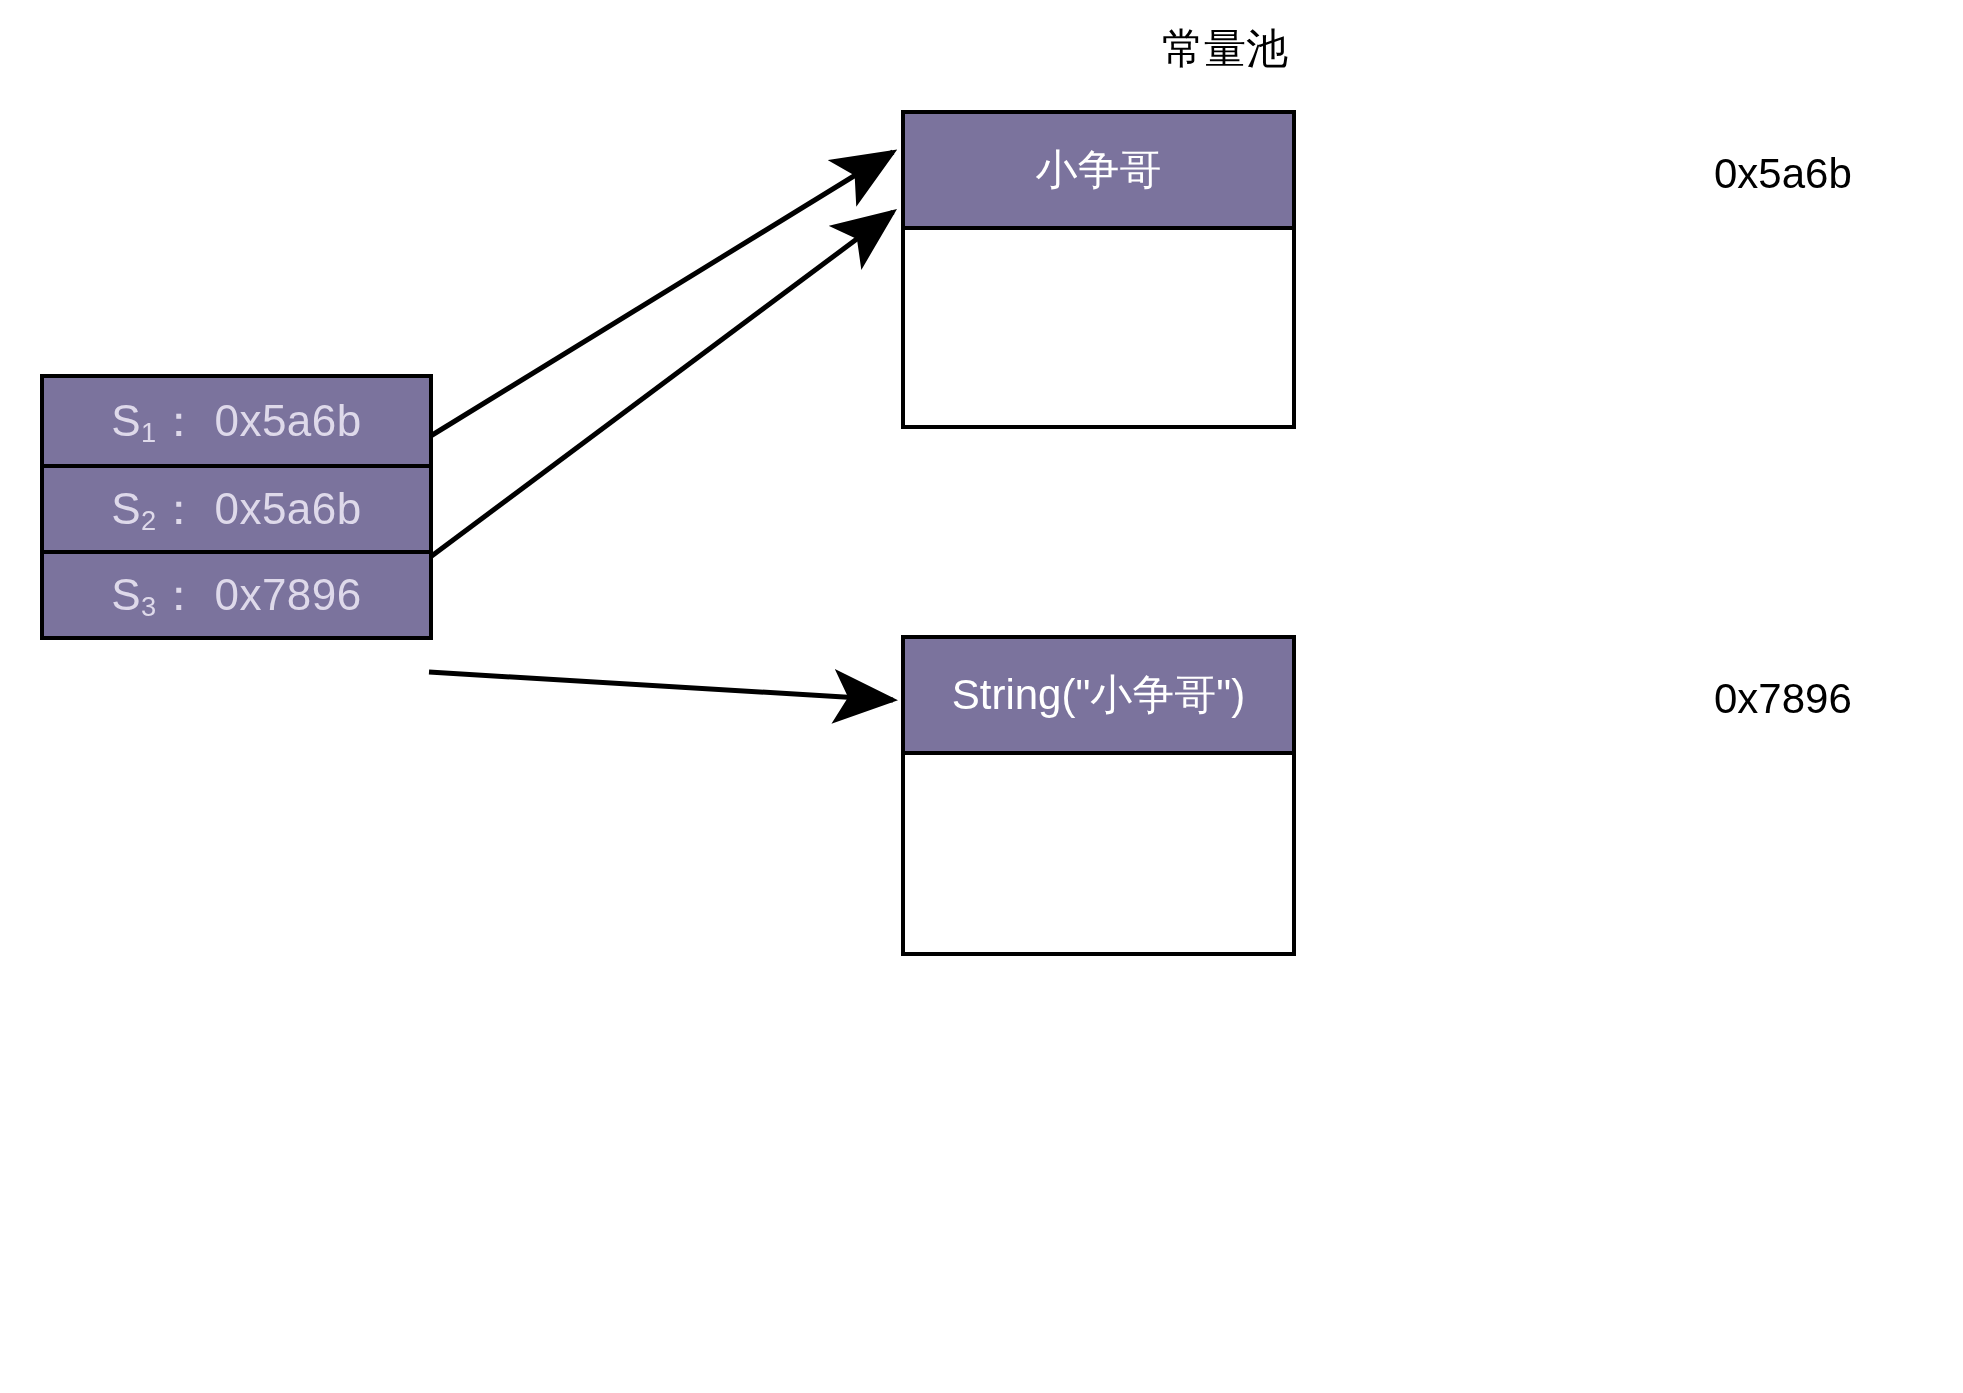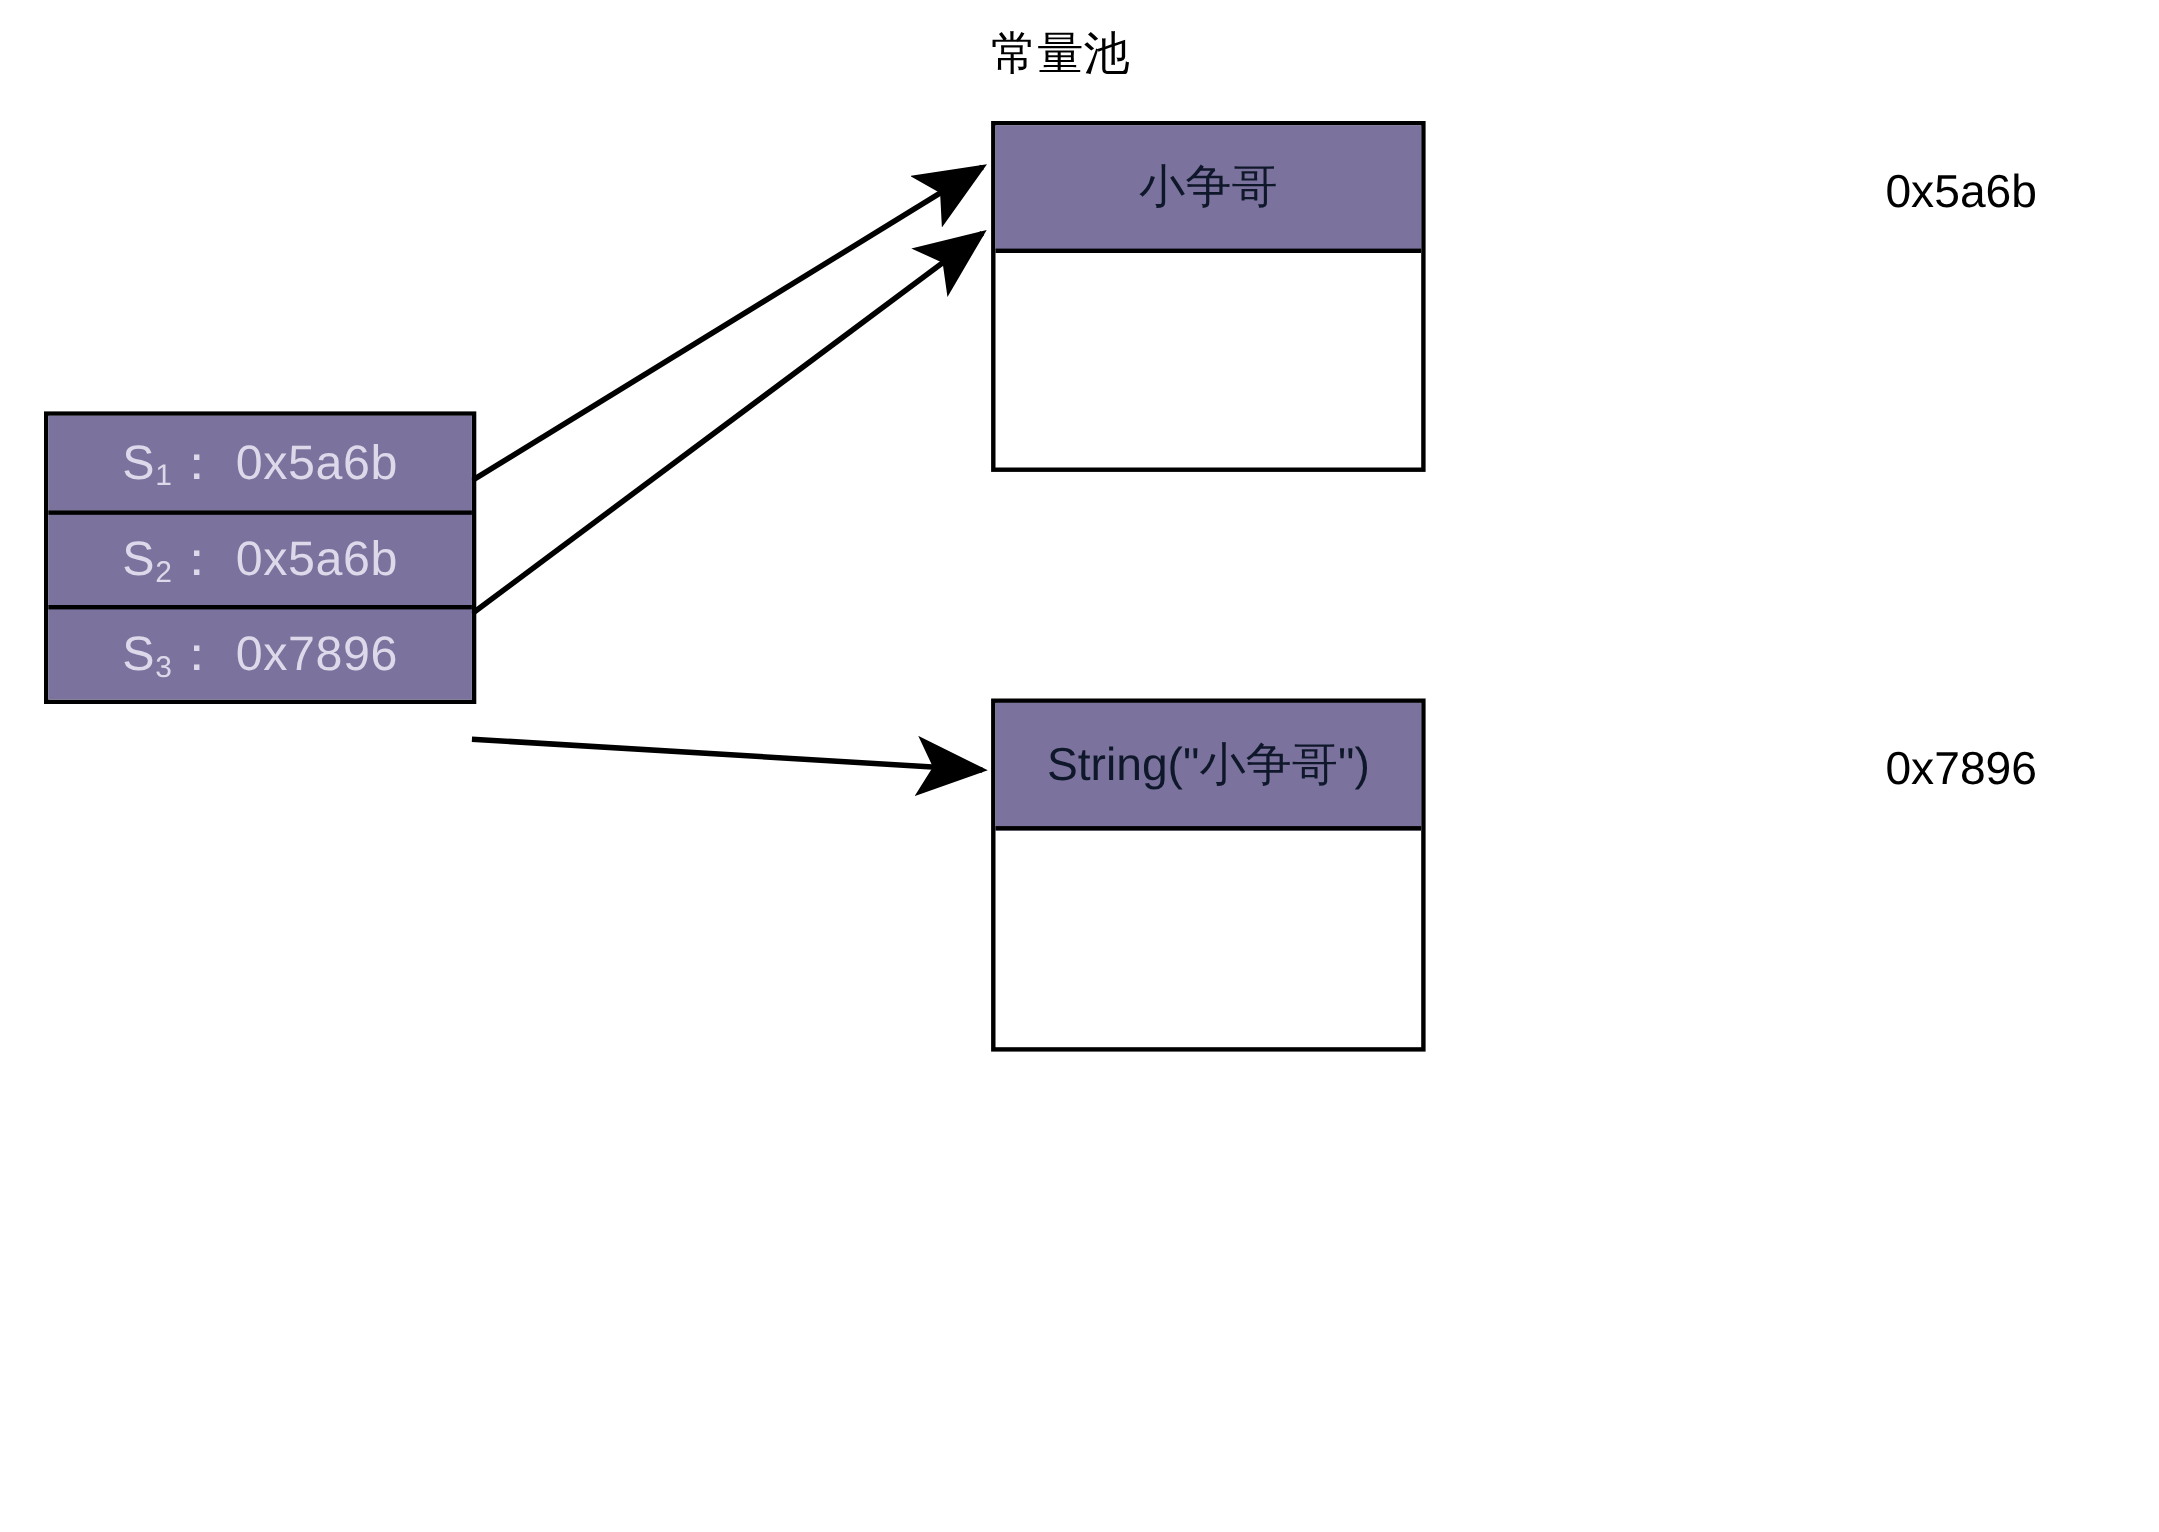--- a/index.html
+++ b/index.html
@@ -87,34 +87,34 @@
   .pool-head {
     height: 116px;
     background: #7b739d;
     border-bottom: 4px solid #000000;
     display: flex;
     align-items: center;
     justify-content: center;
     box-sizing: border-box;
   }
   .pool-head-text {
-    color: #0f172a;
+    color: #ffffff;
     font-size: 42px;
     white-space: nowrap;
     line-height: 1;
   }
   .pool-body { background: #ffffff; }
 
   
   .pool-title {
     position: absolute;
     left: 901px;
     top: 28px;
     width: 387px;
-    text-align: left;
+    text-align: right;
     color: #000000;
     font-size: 42px;
     line-height: 1;
   }
 
   
   .addr-label {
     position: absolute;
     color: #000000;
     font-size: 42px;

